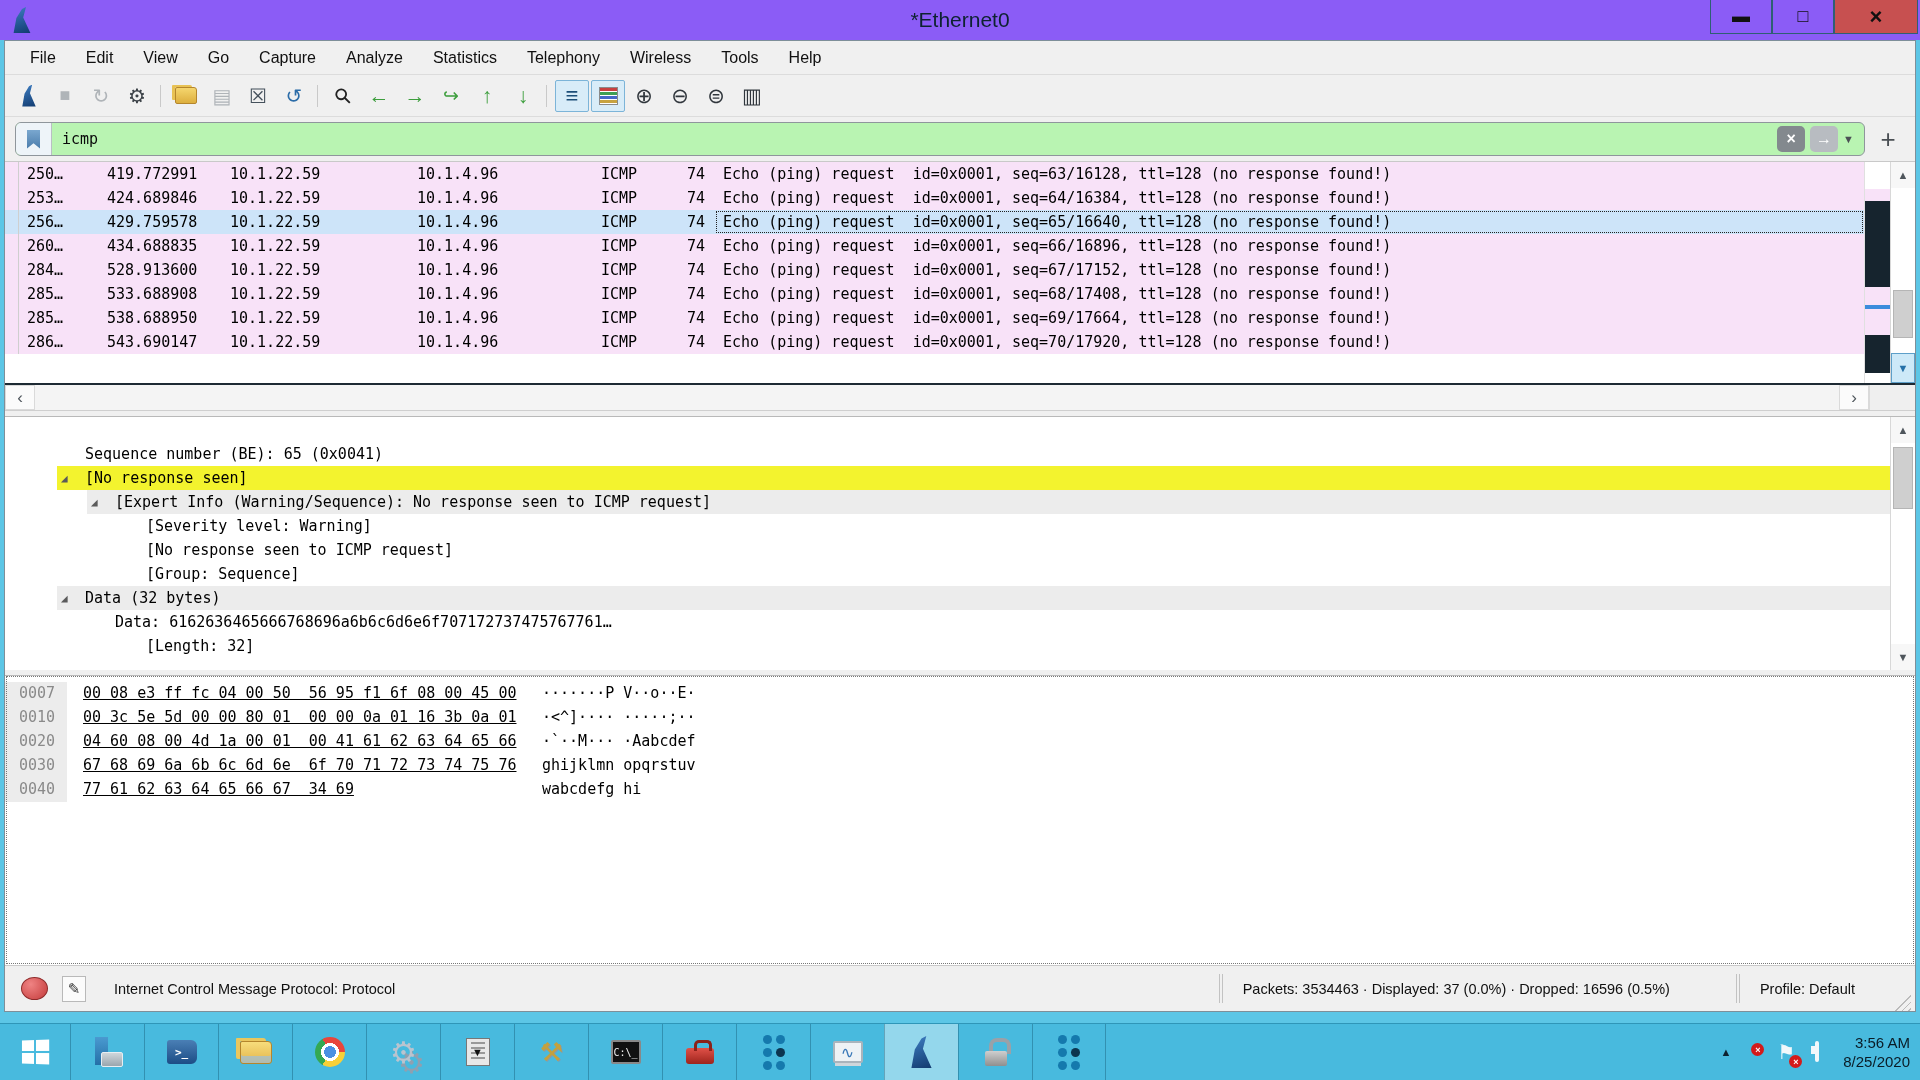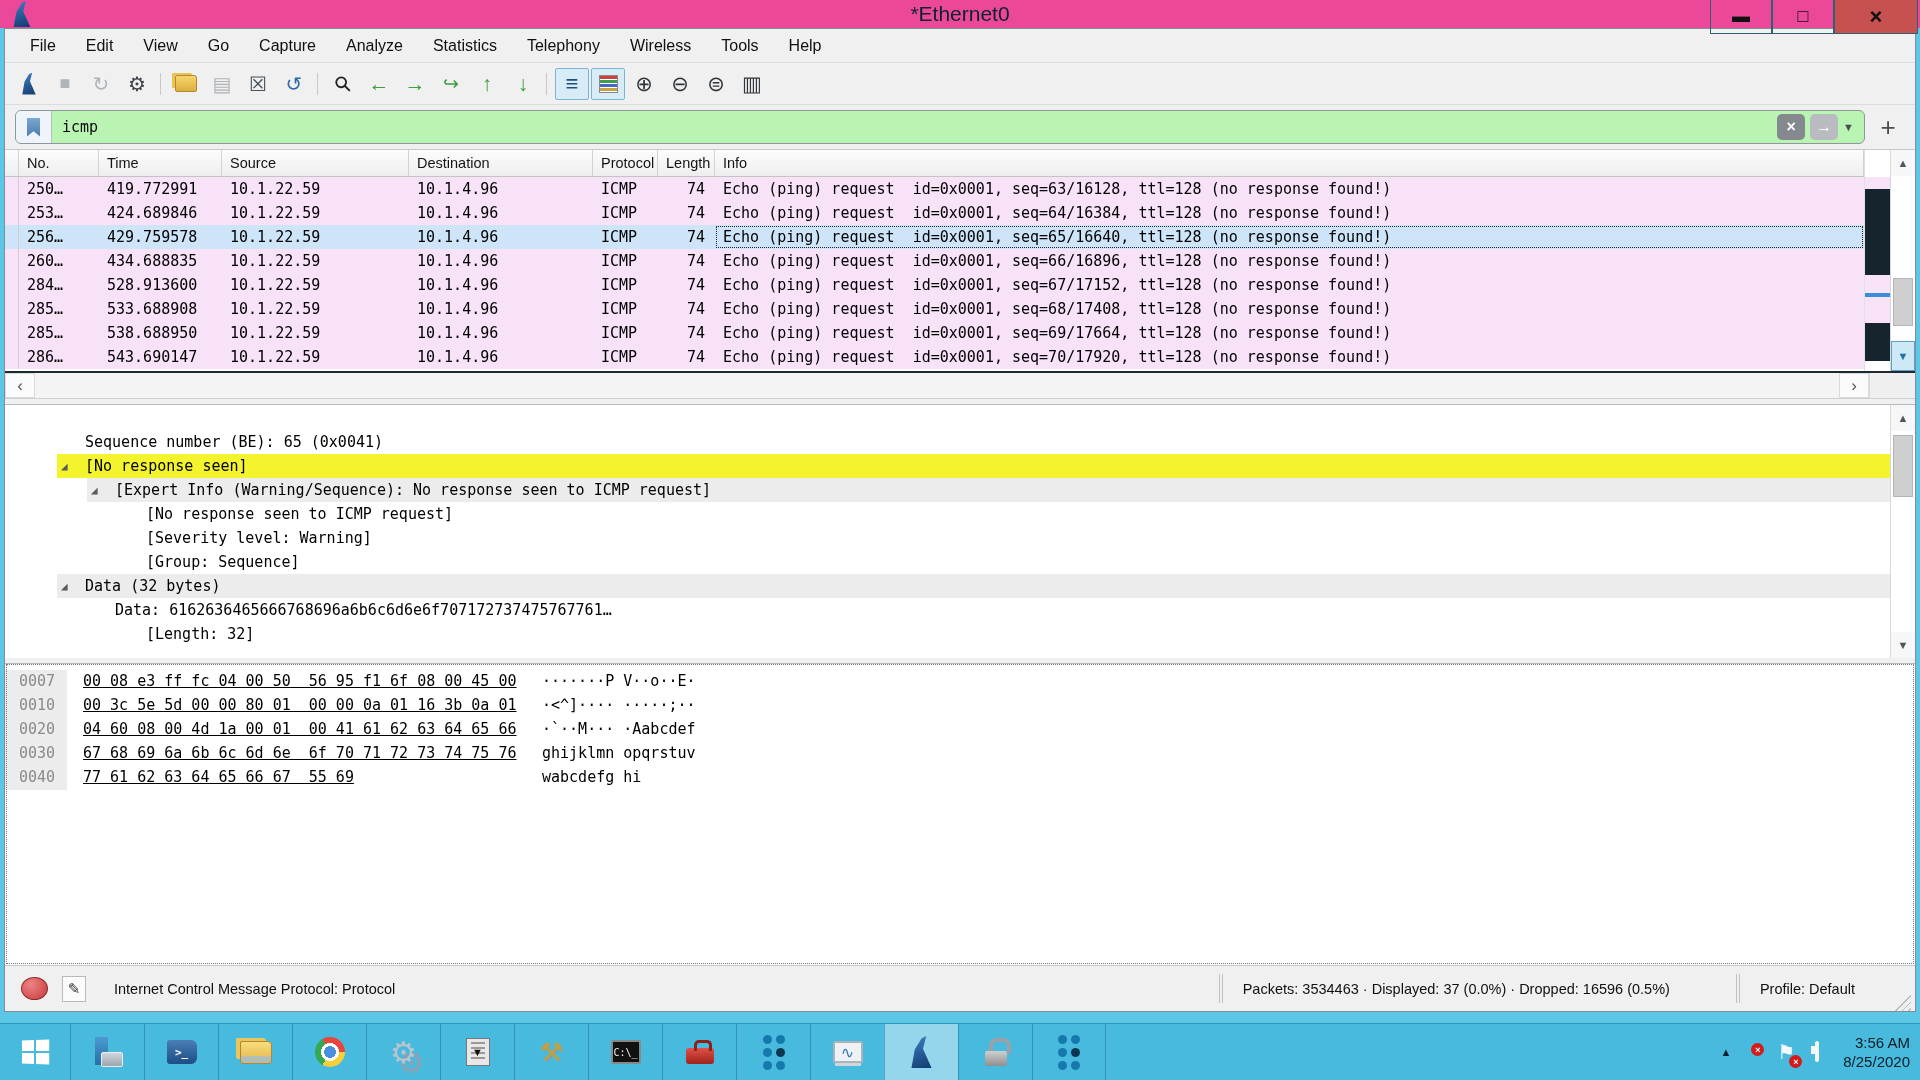--- a/index.html
+++ b/index.html
@@ -1,21 +1,21 @@
 <!DOCTYPE html>
 <html><head>
 <meta charset="utf-8">
 <style>
   * { margin:0; padding:0; box-sizing:border-box; }
   html,body { width:1920px; height:1080px; overflow:hidden; background:#5cc6e6;
     font-family:"Liberation Sans", sans-serif; }
 
   
   .app { position:absolute; inset:0 0 57px 0; display:flex; flex-direction:column; }
-  .titlebar { height:28px; background:#ec4899; display:flex; align-items:center; position:relative; }
+  .titlebar { height:40px; background:#8b5cf6; display:flex; align-items:center; position:relative; }
   .title-fin { margin-left:12px; width:20px; height:26px;
     background:linear-gradient(160deg,#3f7fc4,#113a6e);
     clip-path:polygon(8% 100%, 22% 42%, 50% 8%, 70% 0, 56% 40%, 92% 100%); }
   .title-text { position:absolute; left:0; right:0; text-align:center; font-size:21px; color:#0d2230; }
   .winbtns { margin-left:auto; display:flex; height:34px; align-self:flex-start; margin-right:2px; }
   .winbtn { width:62px; height:34px; display:flex; align-items:center; justify-content:center;
     font-size:18px; font-weight:bold; color:#111; border:1px solid #2e5f73; border-top:none; }
   .winbtn.close { background:#c75050; width:84px; font-size:22px; }
 
   .frame { flex:1; display:flex; flex-direction:column; margin:0 4px 11px 4px;
@@ -280,31 +280,20 @@
         <span class="filter-text">icmp</span>
         <span class="fbtn clear">×</span>
         <span class="fbtn apply">→</span>
         <span class="fcaret">▼</span>
       </div>
       <span class="fadd">+</span>
     </div>
 
     <div class="plist">
       <div class="plist-main">
-        <div class="phead">
-
-        <span class="ph w-gut"></span>
-            <span class="ph w-no">No.</span>
-            <span class="ph w-time">Time</span>
-            <span class="ph w-src">Source</span>
-            <span class="ph w-dst">Destination</span>
-            <span class="ph w-proto">Protocol</span>
-            <span class="ph w-len">Length</span>
-            <span class="ph w-info">Info</span>
-          </div>
         <div>
 
             <div class="prow">
               <span class="c gut w-gut"></span>
               <span class="c w-no">250…</span>
               <span class="c w-time">419.772991</span>
               <span class="c w-src">10.1.22.59</span>
               <span class="c w-dst">10.1.4.96</span>
               <span class="c w-proto">ICMP</span>
               <span class="c len w-len">74</span>
@@ -431,26 +420,26 @@
             <span>[No response seen]</span>
           </div>
 
           <div class="dline ind-2 exp bg-gray">
             <span class="twisty">◢</span>
             <span>[Expert Info (Warning/Sequence): No response seen to ICMP request]</span>
           </div>
 
           <div class="dline ind-3">
             <span class="twisty">◢</span>
+            <span>[Severity level: Warning]</span>
+          </div>
+
+          <div class="dline ind-3">
+            <span class="twisty">◢</span>
             <span>[No response seen to ICMP request]</span>
-          </div>
-
-          <div class="dline ind-3">
-            <span class="twisty">◢</span>
-            <span>[Severity level: Warning]</span>
           </div>
 
           <div class="dline ind-3">
             <span class="twisty">◢</span>
             <span>[Group: Sequence]</span>
           </div>
 
           <div class="dline ind-1 exp bg-gray">
             <span class="twisty">◢</span>
             <span>Data (32 bytes)</span>
@@ -498,21 +487,21 @@
         </div>
 
         <div class="hxline">
           <span class="hxoff">0030</span>
           <span class="hxbytes">67 68 69 6a 6b 6c 6d 6e  6f 70 71 72 73 74 75 76</span>
           <span class="hxascii">ghijklmn opqrstuv</span>
         </div>
 
         <div class="hxline">
           <span class="hxoff">0040</span>
-          <span class="hxbytes">77 61 62 63 64 65 66 67  55 69</span>
+          <span class="hxbytes">77 61 62 63 64 65 66 67  34 69</span>
           <span class="hxascii">wabcdefg hi</span>
         </div>
       </div>
 
     <div class="statusbar">
       <span class="expert-dot"></span>
       <span class="edit-ico">✎</span>
       <span class="stat-left">Internet Control Message Protocol: Protocol</span>
       <span class="stat-sep"></span>
       <span class="stat-mid">Packets: 3534463 · Displayed: 37 (0.0%) · Dropped: 16596 (0.5%)</span>

